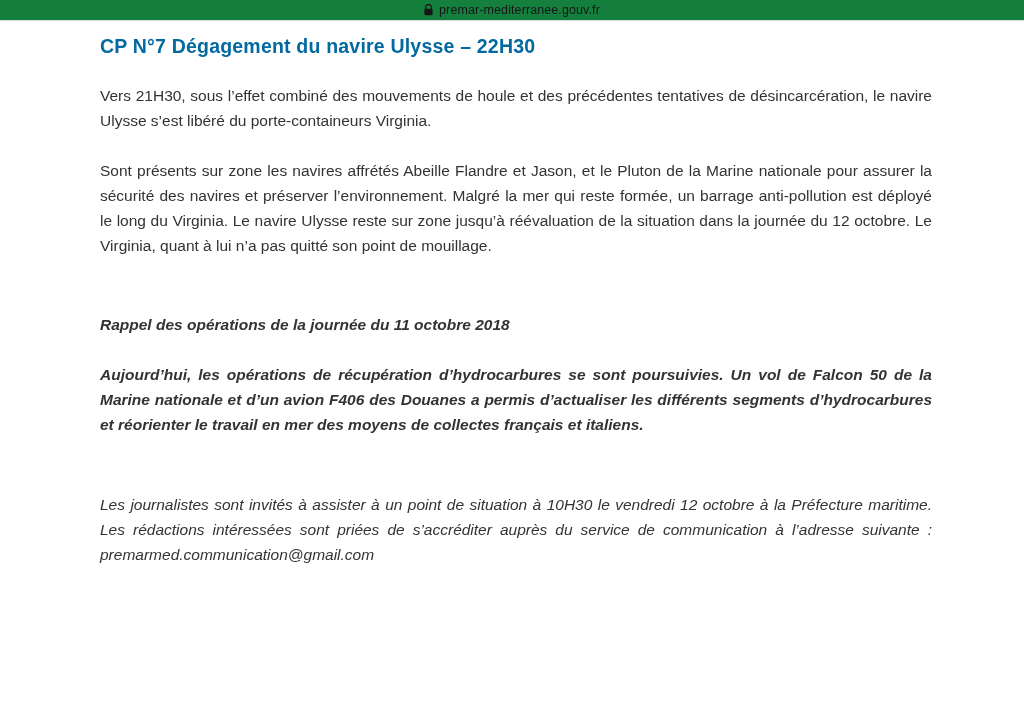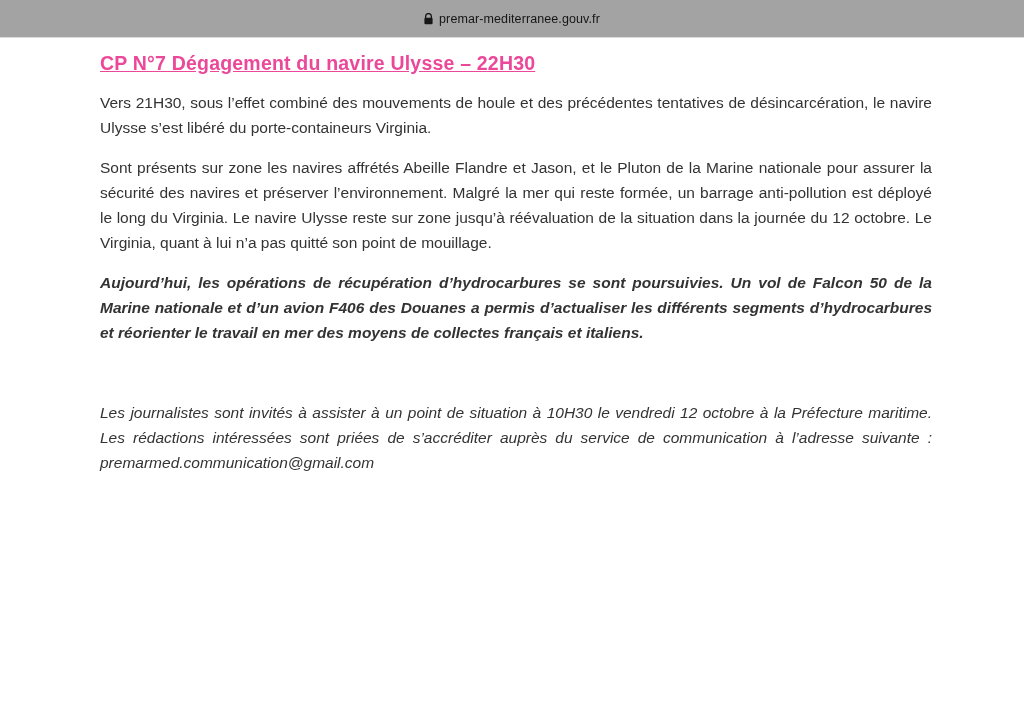--- a/index.html
+++ b/index.html
@@ -6,22 +6,22 @@
   html, body {
     width: 1024px;
     height: 702px;
     background: #ffffff;
     font-family: "Liberation Sans", sans-serif;
     color: #333333;
     overflow: hidden;
   }
   .browser-bar {
     width: 100%;
-    height: 38px;
-    background: #a3a3a3;
+    height: 21px;
+    background: #15803d;
     border-bottom: 1px solid #dcdcdc;
     display: flex;
     align-items: center;
     justify-content: center;
     gap: 6px;
   }
   .browser-bar .url-text {
     font-size: 12.5px;
     font-weight: 400;
     color: #161616;
@@ -30,29 +30,28 @@
   .lock {
     display: inline-flex;
     align-items: center;
   }
   .doc {
     padding: 14px 92px 0 100px;
   }
   .doc-title {
     font-size: 19.5px;
     font-weight: 700;
-    color: #ec4899;
+    color: #0369a1;
     letter-spacing: 0.2px;
-    text-decoration: underline;
   }
   .doc p {
     font-size: 15.5px;
     line-height: 25px;
     text-align: justify;
-    margin-top: 15px;
+    margin-top: 25px;
     color: #333333;
   }
   .p-first { margin-top: 50px; }
   .section-heading {
     margin-top: 54px !important;
     font-weight: 700;
     font-style: italic;
     color: #2b2b2b;
     text-align: left !important;
   }
@@ -72,18 +71,19 @@
   <span class="url-text">premar-mediterranee.gouv.fr</span>
 </div>
 
 <div class="doc">
   <h1 class="doc-title">CP N°7 Dégagement du navire Ulysse – 22H30</h1>
 
   <p class="p-first">Vers 21H30, sous l’effet combiné des mouvements de houle et des précédentes tentatives de désincarcération, le navire Ulysse s’est libéré du porte-containeurs Virginia.</p>
 
   <p>Sont présents sur zone les navires affrétés Abeille Flandre et Jason, et le Pluton de la Marine nationale pour assurer la sécurité des navires et préserver l’environnement. Malgré la mer qui reste formée, un barrage anti-pollution est déployé le long du Virginia. Le navire Ulysse reste sur zone jusqu’à réévaluation de la situation dans la journée du 12 octobre. Le Virginia, quant à lui n’a pas quitté son point de mouillage.</p>
 
+  <p class="section-heading">Rappel des opérations de la journée du 11 octobre 2018</p>
 
   <p class="italic">Aujourd’hui, les opérations de récupération d’hydrocarbures se sont poursuivies. Un vol de Falcon 50 de la Marine nationale et d’un avion F406 des Douanes a permis d’actualiser les différents segments d’hydrocarbures et réorienter le travail en mer des moyens de collectes français et italiens.</p>
 
 
   <p class="p-last">Les journalistes sont invités à assister à un point de situation à 10H30 le vendredi 12 octobre à la Préfecture maritime. Les rédactions intéressées sont priées de s’accréditer auprès du service de communication à l’adresse suivante : premarmed.communication@gmail.com</p>
 </div>
 
 </body></html>

